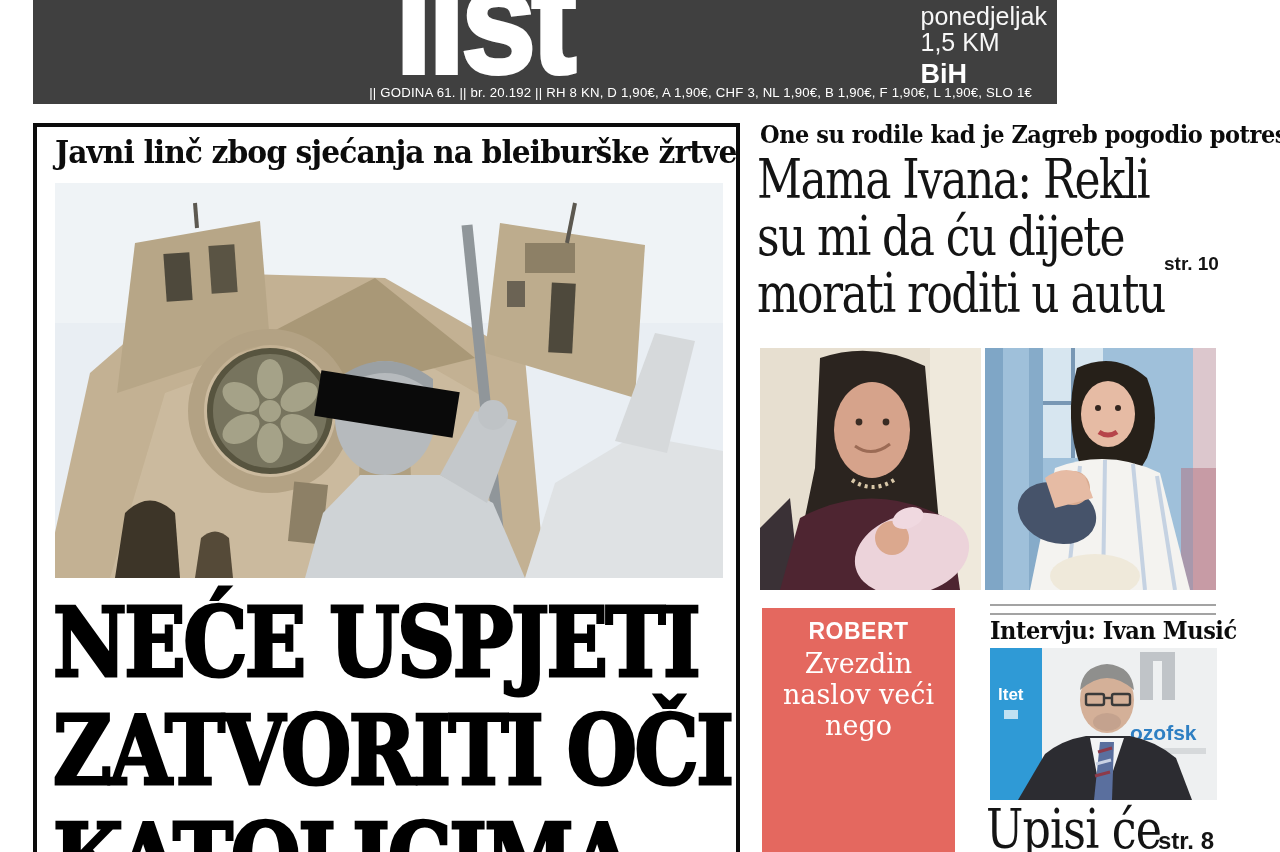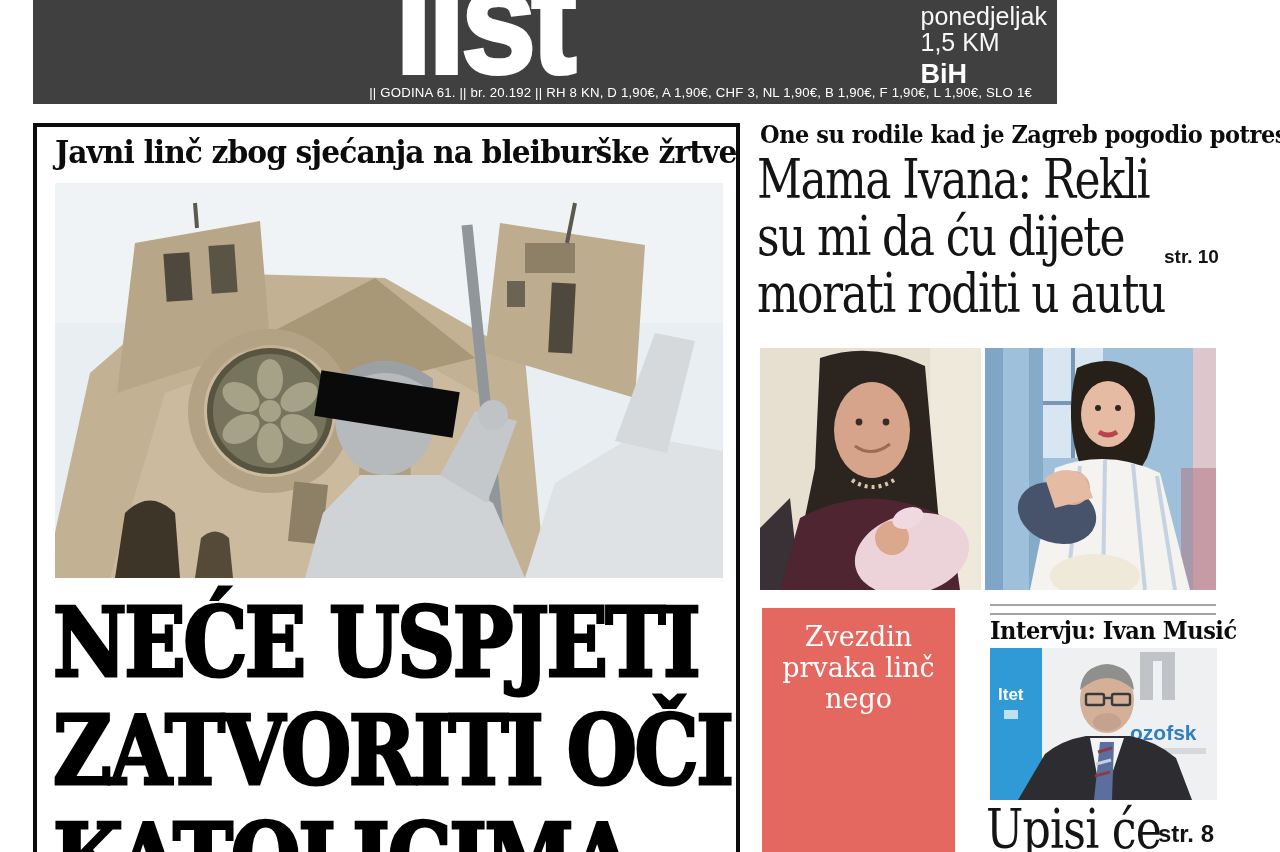--- a/index.html
+++ b/index.html
@@ -39,21 +39,21 @@
     font-size:96px;line-height:108px;letter-spacing:-3px;-webkit-text-stroke:3.2px #000;
     transform:scaleX(.84);transform-origin:0 0;white-space:nowrap;
   }
 
   
   .kicker2{left:760px;top:121px;font-size:25px;letter-spacing:-.5px;transform:scaleX(.9);}
   .serif-head{
     font-family:"DejaVu Serif",serif;color:#141414;transform-origin:0 0;white-space:nowrap;
   }
   .h2{left:757px;top:151px;font-size:55px;line-height:57px;letter-spacing:-2px;transform:scaleX(.8);}
-  .pref{font-weight:bold;color:#141414;white-space:nowrap;}
+  .pref{font-weight:bold;color:#141414;white-space:nowrap;margin-top:7px;}
   .str10{left:1164px;top:246px;font-size:19px;}
   .photo-mom1{left:760px;top:348px;width:221px;height:242px;}
   .photo-mom2{left:985px;top:348px;width:231px;height:242px;}
 
   .redbox{left:762px;top:608px;width:193px;height:250px;background:#e4685f;text-align:center;color:#fff;padding-top:10px;box-sizing:border-box;}
   .rb-name{font-size:23px;font-weight:bold;line-height:27px;letter-spacing:.5px;}
   .rb-quote{font-family:"DejaVu Serif",serif;font-size:27px;line-height:31px;margin-top:3px;}
 
   .dbl-rule{left:990px;top:604px;width:226px;height:7px;border-top:2px solid #a3a3a3;border-bottom:2px solid #a3a3a3;}
   .kicker3{left:990px;top:617px;font-size:25px;letter-spacing:-.5px;transform:scaleX(.9);}
@@ -175,23 +175,24 @@
   <path d="M 114,84 Q 123,90 132,84" stroke="#b6444a" stroke-width="5" fill="none"></path>
   <path d="M 70,120 Q 123,100 175,125 L 205,242 L 45,242 Z" fill="#f4f3f0"></path>
   <path d="M 95,118 L 82,242 M 120,112 L 118,242 M 148,116 L 160,242 M 172,128 L 190,242" stroke="#c5d2e2" stroke-width="4" fill="none"></path>
   <ellipse cx="72" cy="165" rx="40" ry="30" fill="#46536a" transform="rotate(18 72 165)"></ellipse>
   <circle cx="88" cy="140" r="17" fill="#d9ab90"></circle>
   <path d="M 60,130 Q 80,115 100,128 L 108,150 L 70,160 Z" fill="#e6bba4"></path>
   <ellipse cx="110" cy="228" rx="45" ry="22" fill="#efe9da"></ellipse>
 </svg>
 
 <div class="abs redbox">
+  <div class="rb-name">ROBERT</div>
   <div class="rb-quote">
     <div>Zvezdin</div>
-    <div>prvaka linč</div>
+    <div>naslov veći</div>
     <div>nego</div>
   </div>
 </div>
 
 <div class="abs dbl-rule"></div>
 <div class="abs kicker kicker3">Intervju: Ivan Musić</div>
 
 <svg class="abs photo-ivan" viewBox="0 0 227 152" preserveAspectRatio="none" role="img">
   <rect width="227" height="152" fill="#eef0f1"></rect>
   <rect x="0" y="0" width="52" height="152" fill="#2f9ad6"></rect>

